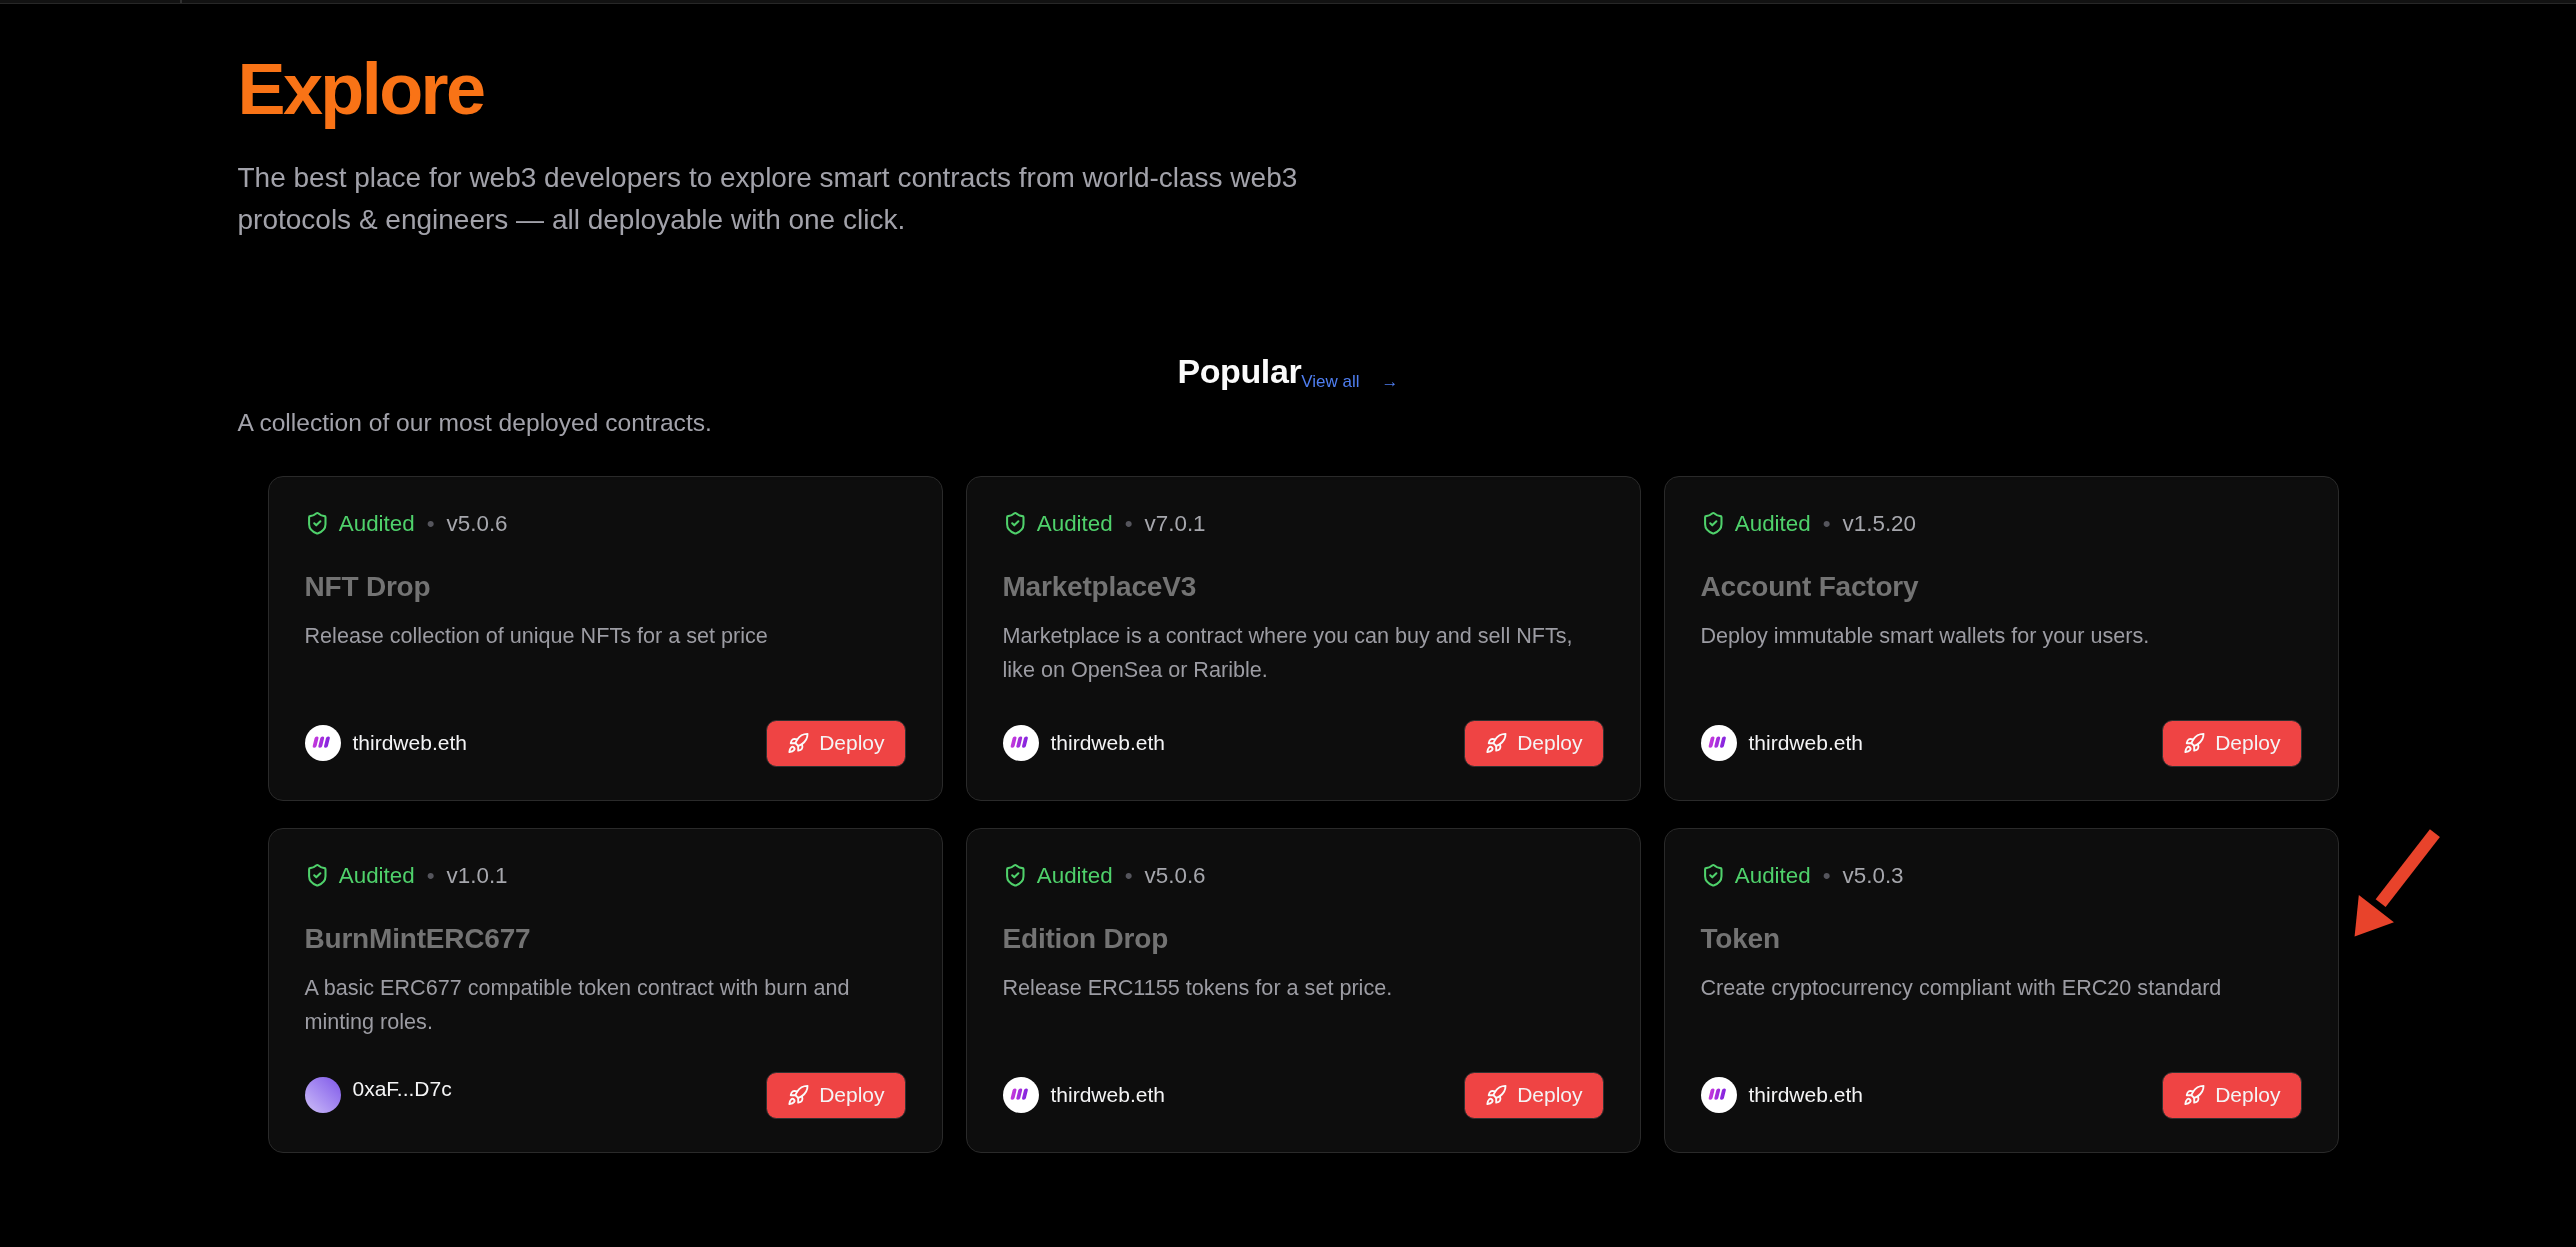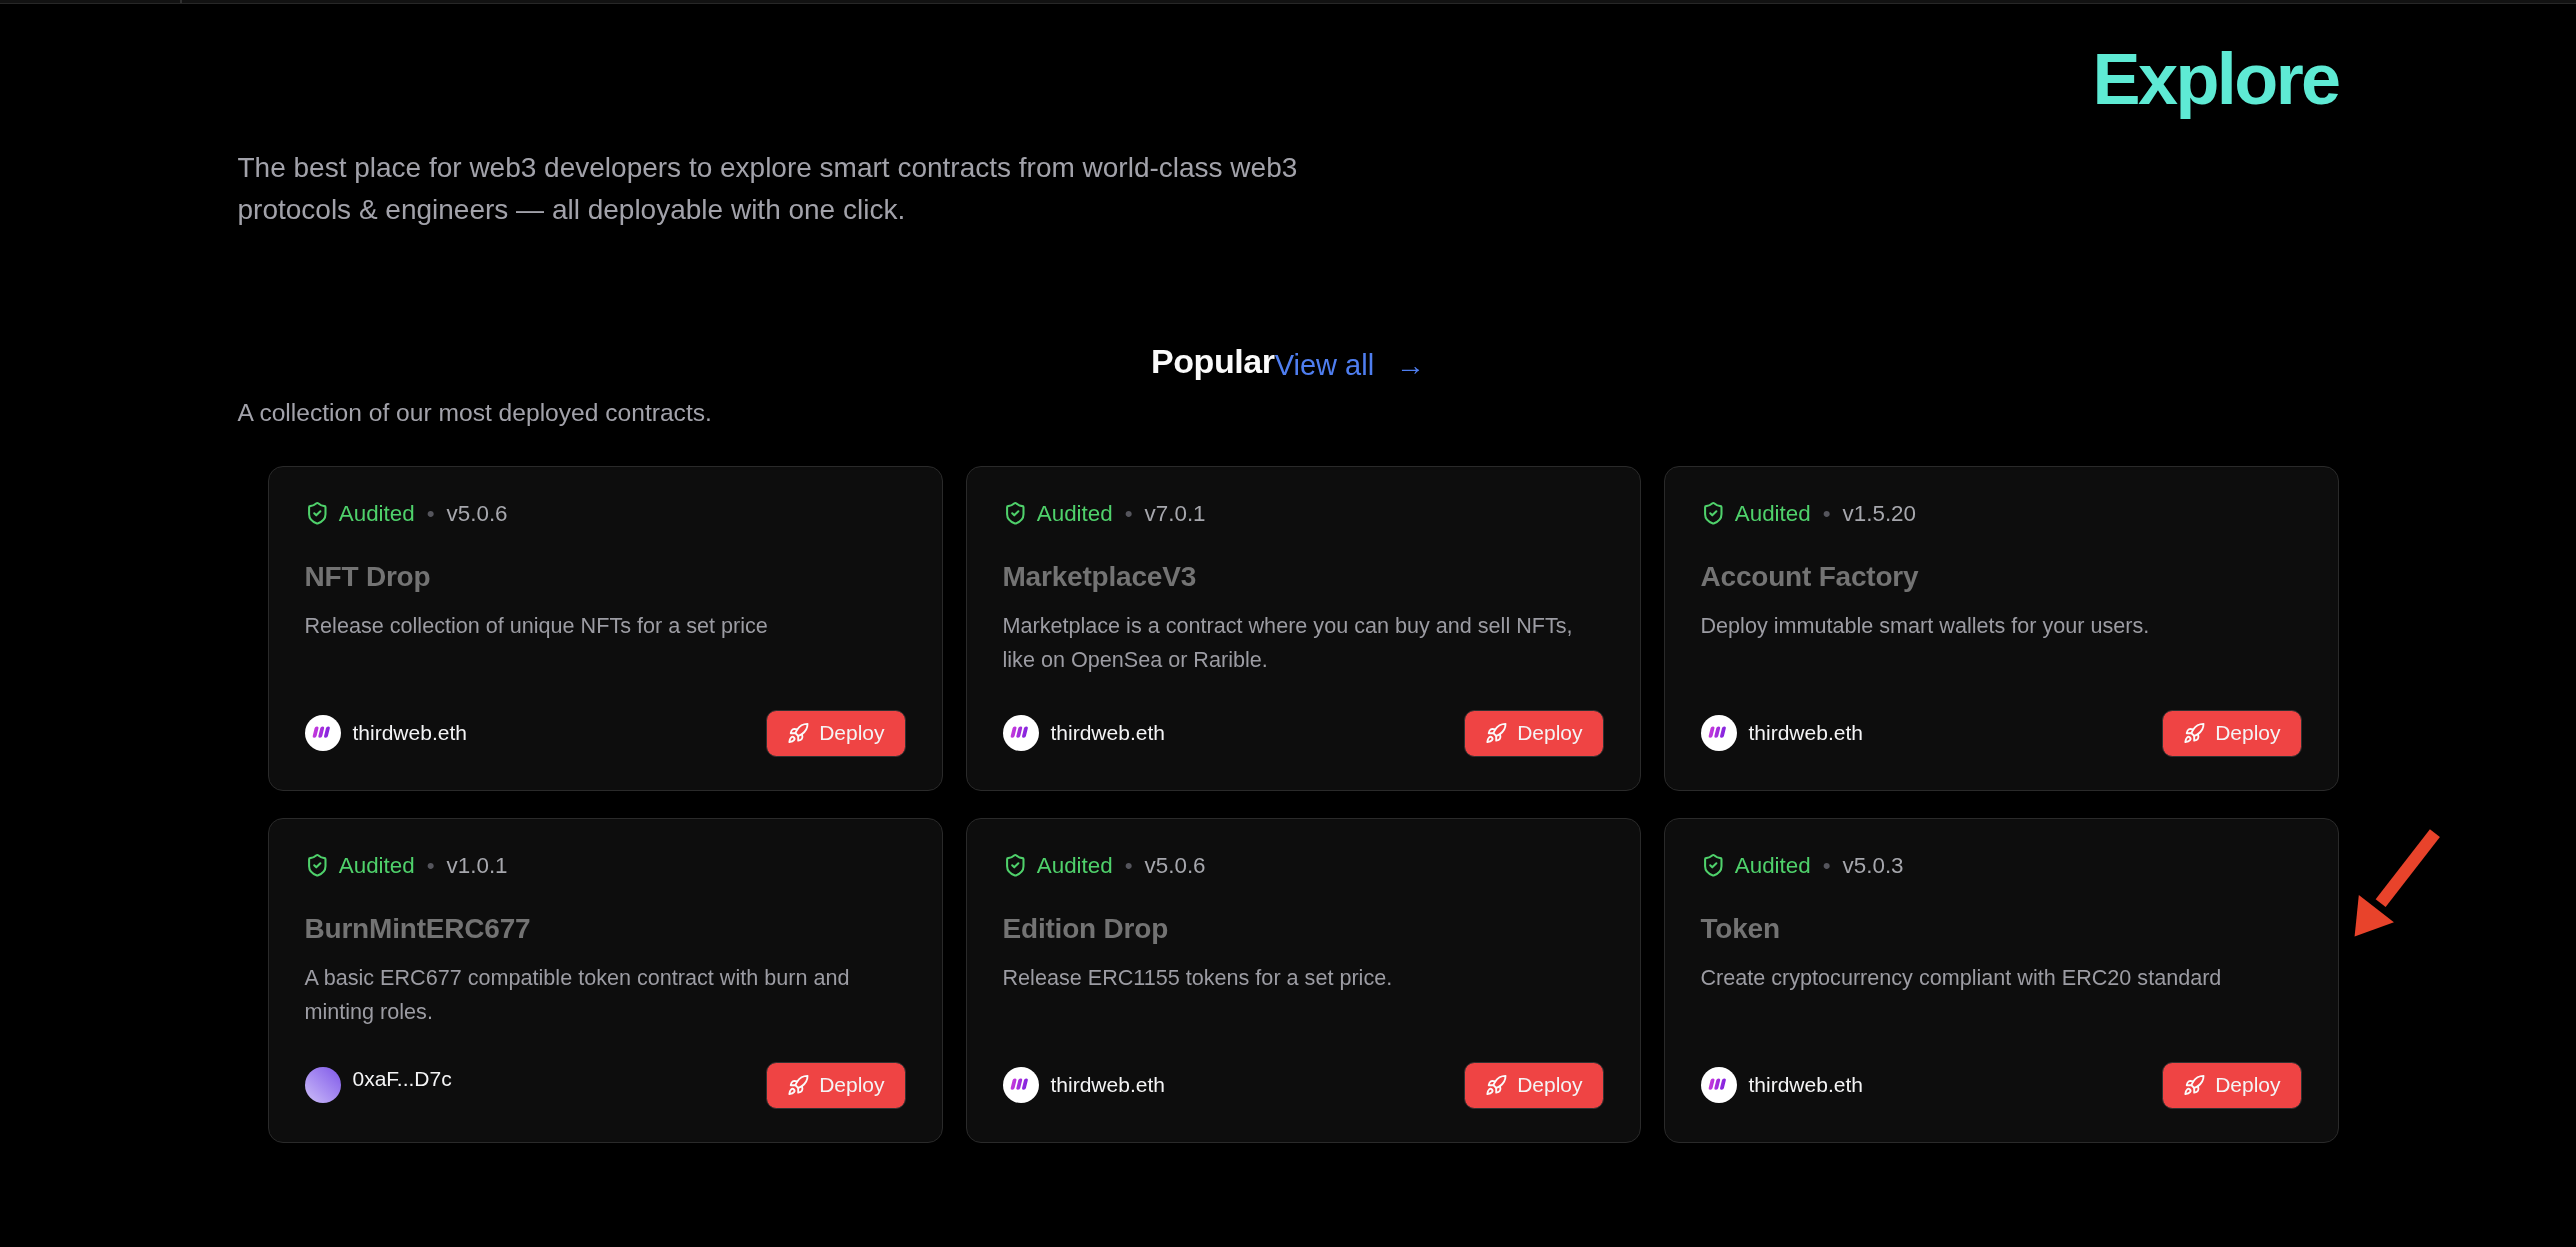--- a/index.html
+++ b/index.html
@@ -9,30 +9,30 @@
     font-family:"Liberation Sans", sans-serif;
     -webkit-font-smoothing:antialiased;
   }
   
   .topbar { height:3.7px; background:#121212; border-bottom:0.7px solid #272727; position:relative; }
   .topbar-divider { position:absolute; left:180px; top:0; width:1.5px; height:100%; background:#303030; }
 
   .container { width:2101px; margin:0 auto; }
 
   .page-title {
-    margin-top:34px; font-size:72px; font-weight:700; letter-spacing:-2.6px; color:#5eead4;text-align:right;
+    margin-top:44px; font-size:72px; font-weight:700; letter-spacing:-2.6px; color:#f97316;
   }
   .page-subtitle {
     margin-top:27px; font-size:28px; line-height:1.52; color:#a2a2aa; max-width:1123px;
   }
 
   .section-head { margin-top:110px; display:flex; align-items:flex-end; justify-content:center; }
   .section-title { font-size:34px; font-weight:700; letter-spacing:-0.4px; color:#fafafa; }
   .view-all {
-    font-size:29px; color:#4f7ef0; margin-bottom:-1.5px; display:flex; align-items:center; gap:22px;
+    font-size:17px; color:#4f7ef0; margin-bottom:-1.5px; display:flex; align-items:center; gap:22px;
     cursor:pointer; text-decoration:none;
   }
   .section-sub { margin-top:18px; font-size:24.6px; color:#a2a2aa; }
 
   .grid {
     margin-top:39px;
     display:grid; grid-template-columns:repeat(3, 1fr); gap:27px 23px;padding-left:30px;
   }
   .card {
     background:#0d0d0d; border:0.7px solid #2a2a2a; border-radius:15px;

